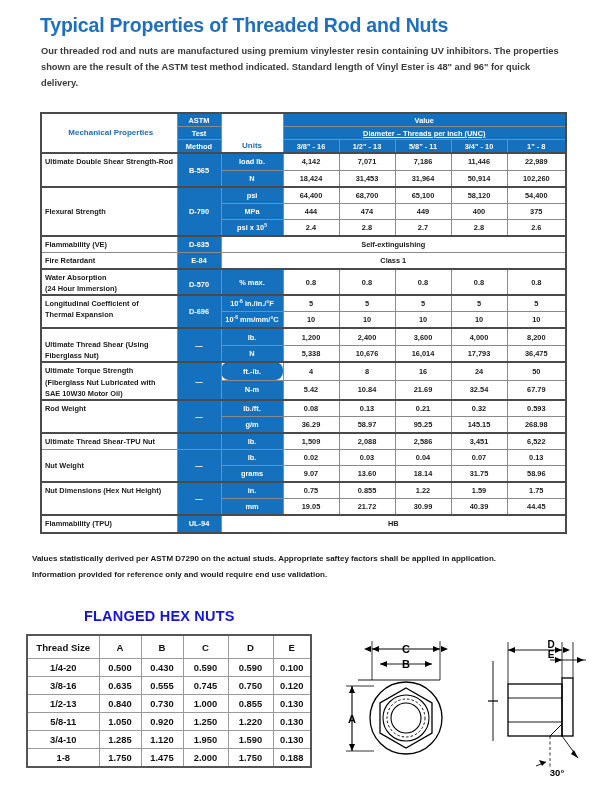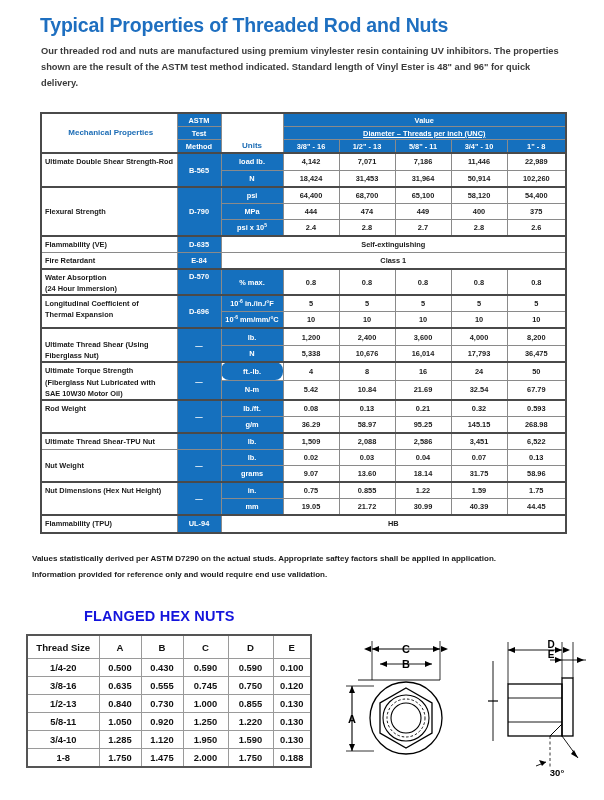--- a/index.html
+++ b/index.html
@@ -255,21 +255,21 @@
           <td class="prop thick-left" style="height:15px;">Fire Retardant</td>
           <td class="blue">E-84</td>
           <td colspan="6" class="thick-right">Class 1</td>
         </tr>
 
         <tr>
           <td class="prop thick-left thick-top" style="height:22px;vertical-align:top;padding-top:2px;">
             <div>Water Absorption</div>
             <div>(24 Hour Immersion)</div>
           </td>
-          <td class="blue thick-top" style="vertical-align:top;padding-top:2px;">D-570</td>
+          <td class="blue thick-top" style="vertical-align:top;padding-top:10px;">D-570</td>
           <td class="blue unitcell thick-top">% max.</td>
           <td class="thick-top">0.8</td>
           <td class="thick-top">0.8</td>
           <td class="thick-top">0.8</td>
           <td class="thick-top">0.8</td>
           <td class="thick-top thick-right">0.8</td>
         </tr>
 
         <tr>
           <td rowspan="2" class="prop thick-left thick-top" style="vertical-align:top;padding-top:2px;">

